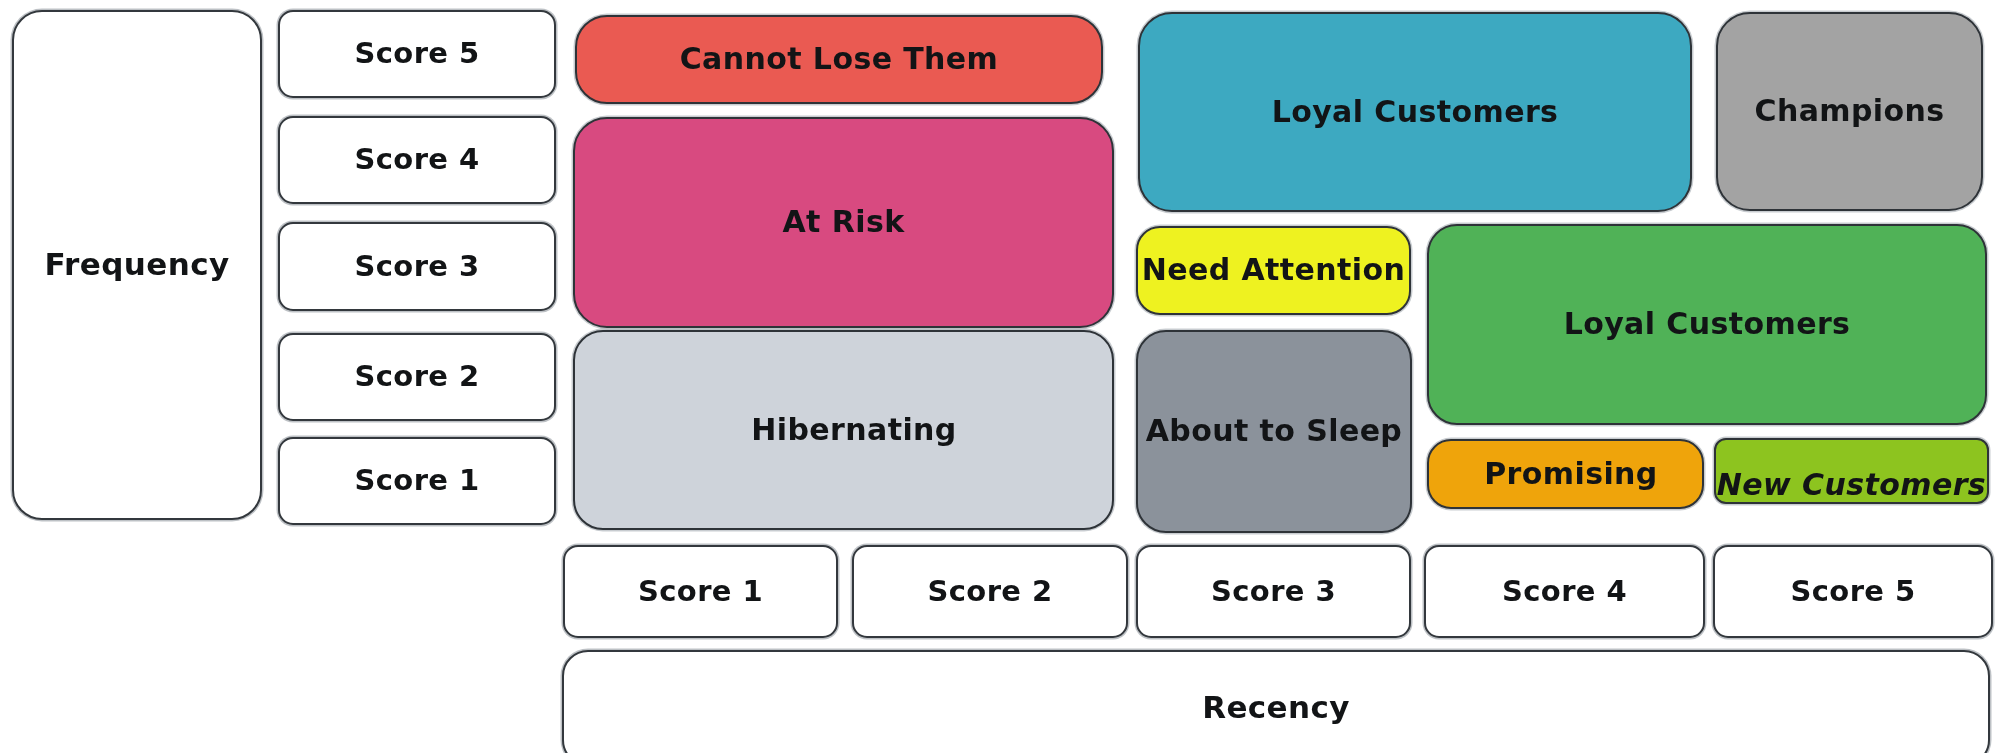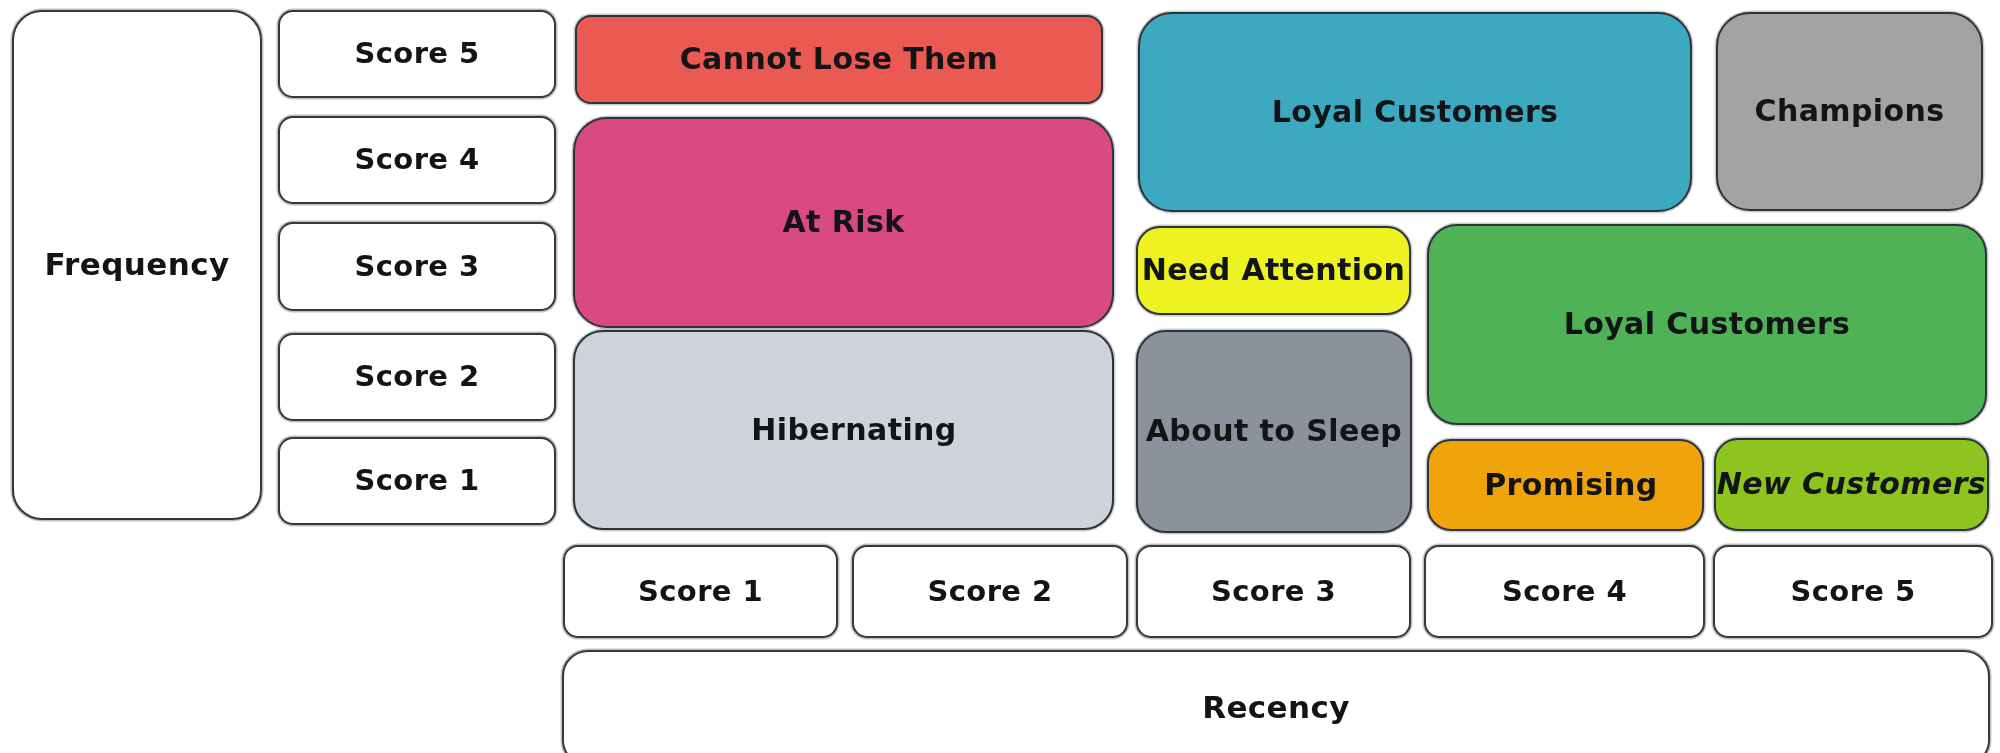--- a/index.html
+++ b/index.html
@@ -18,21 +18,21 @@
   .axis-label{font-size:31px;}
   .score-label{font-size:29px;}
   .italic{font-style:italic;}
   
   .white{
     background:#ffffff;border:2px solid #33383d;border-radius:15px;
     box-shadow:0 0 0 1.5px rgba(134,142,150,.55);
   }
   
   .seg{
-    border:2px solid #2e3338;border-radius:16px;
+    border:2px solid #2e3338;border-radius:32px;
     box-shadow:0 0 0 1.5px rgba(134,142,150,.45);
   }
   .r34{border-radius:34px;}
   .r30{border-radius:30px;}
 
   
   .freq-axis      {left:12px;  top:10px;  width:250px; height:510px; border-radius:30px;}
   .fs5            {left:278px; top:10px;  width:278px; height:88px;}
   .fs4            {left:278px; top:116px; width:278px; height:88px;}
   .fs3            {left:278px; top:222px; width:278px; height:89px;}
@@ -40,22 +40,22 @@
   .fs1            {left:278px; top:437px; width:278px; height:88px;}
 
   .s-cannot       {left:575px; top:15px;  width:528px;  height:89px;}
   .s-atrisk       {left:573px; top:117px; width:541px;  height:211px;}
   .s-hibernating  {left:573px; top:330px; width:541px;  height:200px;padding-left:21px;}
   .s-loyal-top    {left:1138px;top:12px;  width:554px;  height:200px;}
   .s-champions    {left:1716px;top:12px;  width:267px;  height:199px;}
   .s-attention    {left:1136px;top:226px; width:275px;  height:89px; border-radius:24px;}
   .s-loyal-mid    {left:1427px;top:224px; width:560px;  height:201px;}
   .s-sleep        {left:1136px;top:330px; width:276px;  height:203px;}
-  .s-promising    {left:1427px;top:439px; width:277px;  height:92px; border-radius:24px;padding-left:11px;}
-  .s-newcust      {left:1714px;top:438px; width:275px;  height:93px; border-radius:24px;}
+  .s-promising    {left:1427px;top:439px; width:277px;  height:70px; border-radius:24px;padding-left:11px;}
+  .s-newcust      {left:1714px;top:438px; width:275px;  height:66px; border-radius:12px;align-items:flex-end;}
 
   .rs1            {left:563px; top:545px; width:275px; height:93px;}
   .rs2            {left:852px; top:545px; width:276px; height:93px;}
   .rs3            {left:1136px;top:545px; width:275px; height:93px;}
   .rs4            {left:1424px;top:545px; width:281px; height:93px;}
   .rs5            {left:1713px;top:545px; width:280px; height:93px;}
   .recency-axis   {left:562px; top:650px; width:1428px;height:116px; border-radius:26px;}
 </style>
 </head>
 <body>

